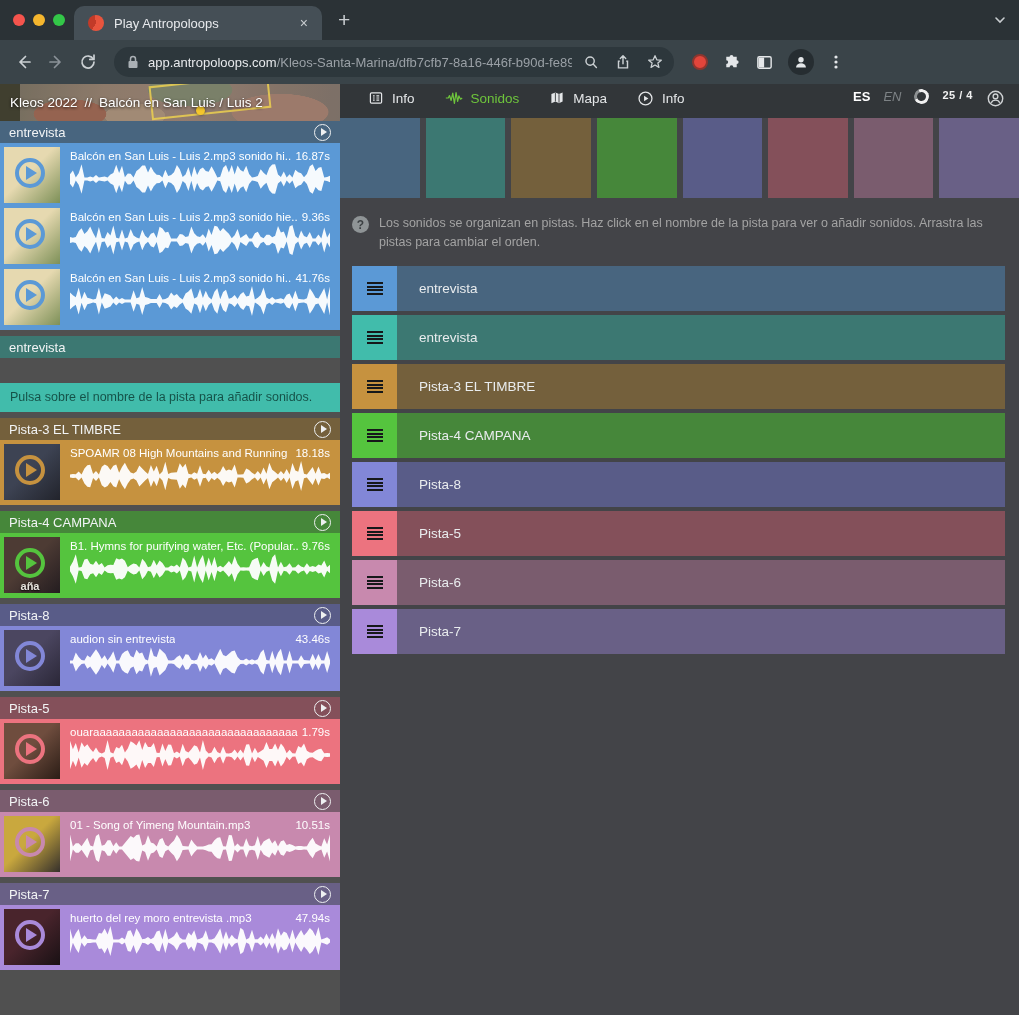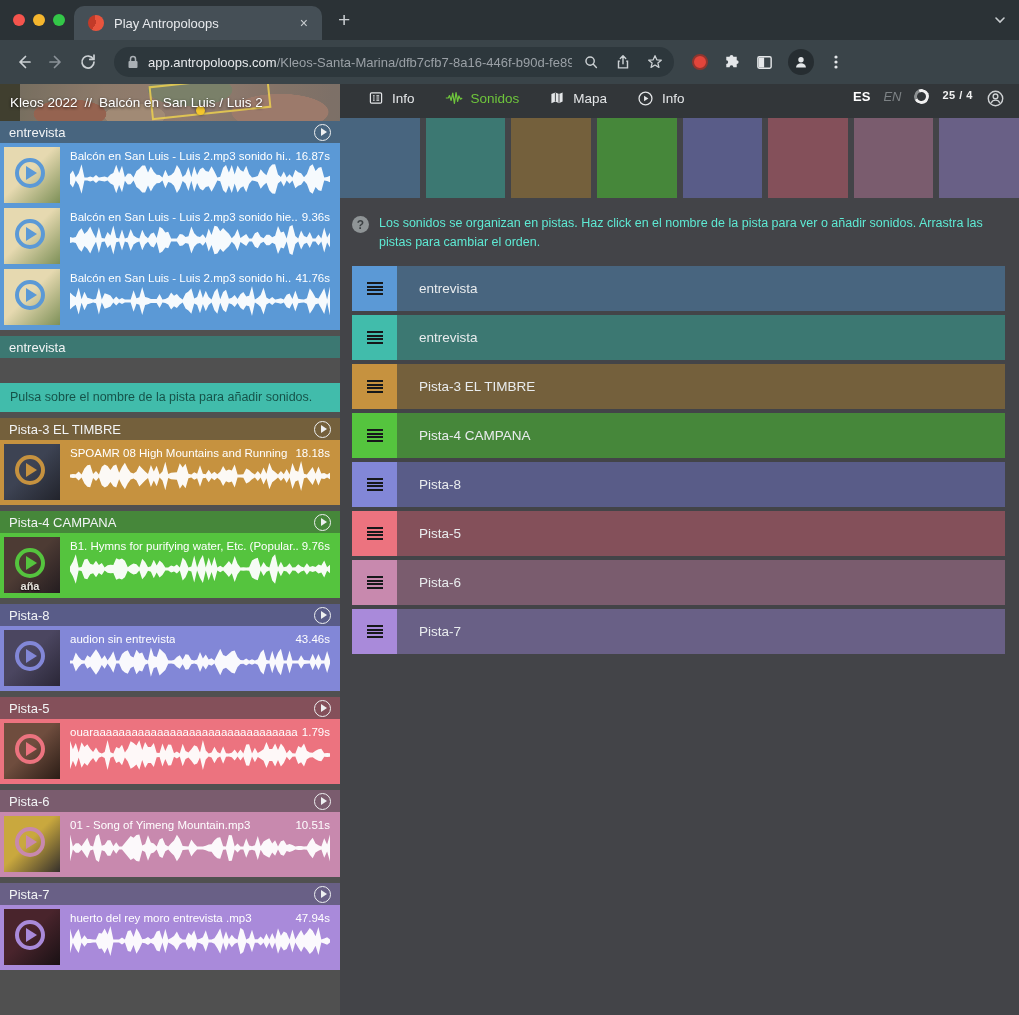--- a/index.html
+++ b/index.html
@@ -94,21 +94,21 @@
   .spinner { width:15px; height:15px; border-radius:50%; border:3px solid #f1f1f1; border-left-color:#8d9193;
     transform:rotate(20deg); }
   .counter { font-size:11px; font-weight:bold; color:#f1f1f1; letter-spacing:.5px; }
 
   .swatches { height:80px; display:flex; gap:6px; flex:0 0 auto; }
   .swatch { flex:1; }
 
   .helpbar { display:flex; gap:10px; margin:16px 22px 0 12px; align-items:flex-start; }
   .help-q { width:17px; height:17px; border-radius:50%; background:#8f9496; color:#3c4043; font-size:12px;
     font-weight:bold; display:flex; align-items:center; justify-content:center; flex:0 0 auto; margin-top:2px; }
-  .help-text { font-size:12.5px; line-height:1.55; color:#5eead4; }
+  .help-text { font-size:12.5px; line-height:1.55; color:#a3a3a3; }
 
   .rows { margin:13px 14px 0 12px; }
   .trackrow { height:45px; display:flex; margin-bottom:4px; }
   .handle { width:45px; flex:0 0 45px; display:flex; align-items:center; justify-content:center; }
   .grip { width:16px; height:13px;
     background:repeating-linear-gradient(to bottom,#16181a 0 2.2px, rgba(0,0,0,0) 2.2px 3.6px); }
   .rowbar { flex:1; display:flex; align-items:center; padding-left:22px; color:#e9ecee; font-size:13.5px; }
 
   svg { display:block; }
 </style>

